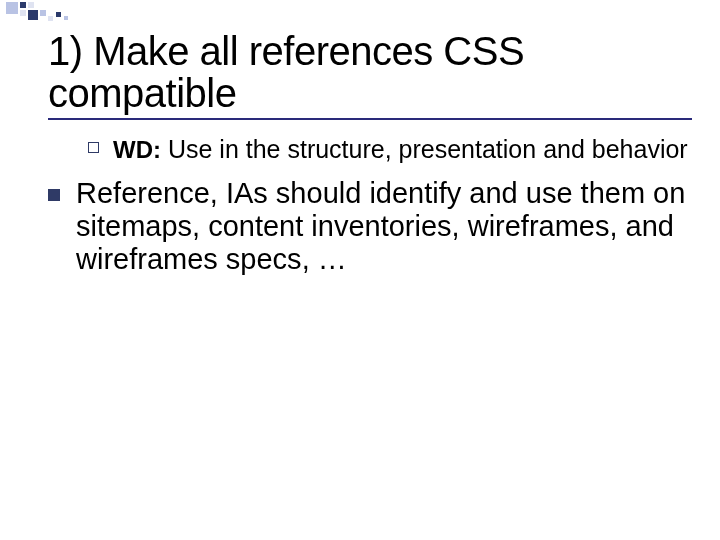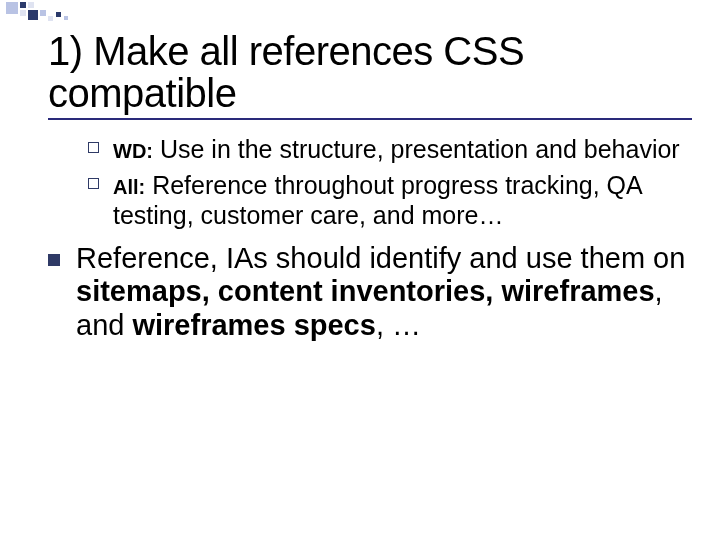--- a/index.html
+++ b/index.html
@@ -78,24 +78,24 @@
     margin-top: 8px;
     margin-right: 14px;
     box-sizing: border-box;
   }
   .l2 .text {
     font-size: 25px;
     line-height: 1.2;
   }
   .prefix {
     font-family: Arial, sans-serif;
-    font-size: 20px;
+    font-size: 24px;
     font-weight: bold;
   }
-  .bold { font-weight: bold; }
+  .bold { font-weight: normal; }
 </style>
 </head>
 <body>
 
 <div class="slide">
 
   <svg class="deco" viewBox="0 0 140 22">
     <rect x="0" y="0" width="12" height="12" fill="#b9c3e4"></rect>
     <rect x="14" y="0" width="6" height="6" fill="#2b3a6b"></rect>
     <rect x="22" y="0" width="6" height="6" fill="#dfe3f1"></rect>
@@ -114,26 +114,20 @@
   <div class="body">
 
 
     <div class="l2-group">
       <div class="l2">
         <div class="bullet-open"></div>
         <div class="text">
           <span class="prefix">WD:</span><span> Use in the structure, presentation and behavior</span>
         </div>
       </div>
-      <div class="l2">
-        <div class="bullet-open"></div>
-        <div class="text">
-          <span class="prefix">All:</span><span> Reference throughout progress tracking, QA testing, customer care, and more…</span>
-        </div>
-      </div>
     </div>
 
     <div class="l1">
       <div class="bullet-square"></div>
       <div class="text">
         <span>Reference, IAs should identify and use them on </span><span class="bold">sitemaps, content inventories, wireframes</span><span>, and </span><span class="bold">wireframes specs</span><span>, …</span>
       </div>
     </div>
 
   </div>

